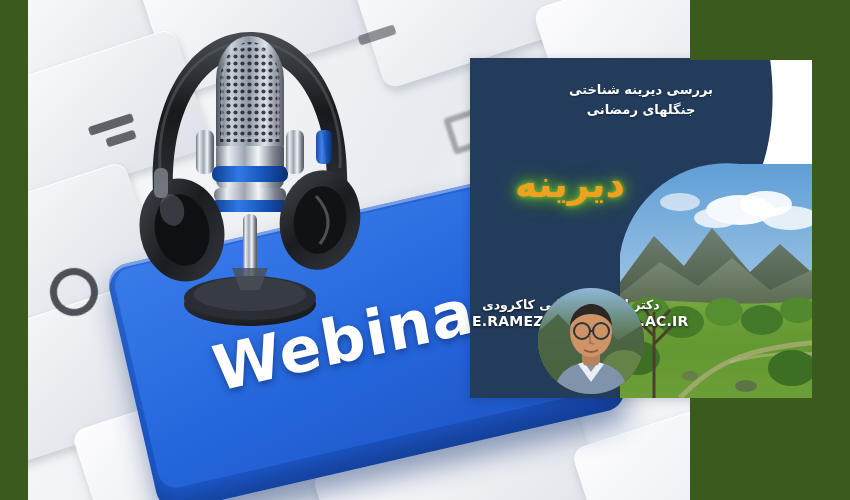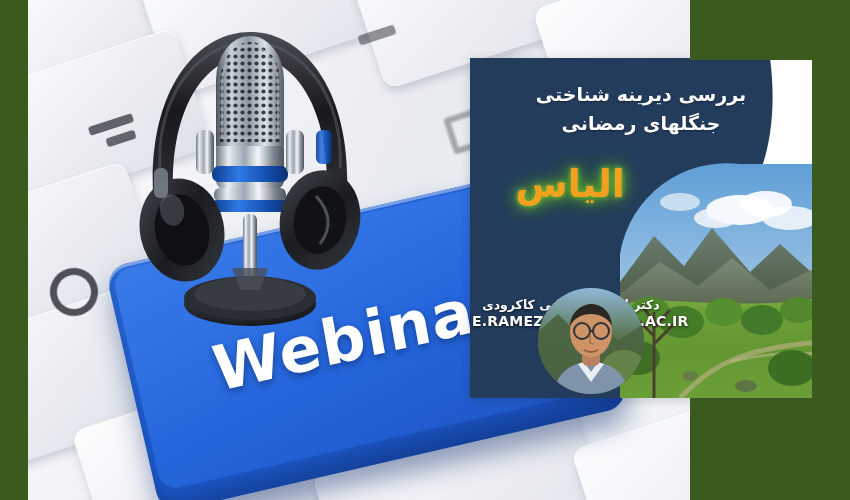--- a/index.html
+++ b/index.html
@@ -49,21 +49,21 @@
     background:#ffffff;overflow:hidden;z-index:5;box-shadow:0 2px 10px rgba(0,0,0,.18);}
   .poster-orange{position:absolute;right:44px;top:-14px;width:52px;height:52px;border-radius:50%;
     background:#f5a623;z-index:1;}
   .poster-navy{position:absolute;left:0;top:0;width:342px;height:340px;z-index:2;}
   .poster-photo{position:absolute;left:150px;top:104px;width:200px;height:236px;z-index:3;overflow:hidden;}
   .photo-clip{position:absolute;inset:0;
     -webkit-clip-path:path("M 0 92 A 108 108 0 0 1 120 2 L 200 2 L 200 236 L 0 236 Z");
     clip-path:path("M 0 92 A 108 108 0 0 1 120 2 L 200 2 L 200 236 L 0 236 Z");}
 
   .ptitle{position:absolute;left:0;right:0;top:22px;z-index:6;text-align:center;
-    direction:rtl;color:#ffffff;font-weight:700;font-size:19px;line-height:1.5;
+    direction:rtl;color:#ffffff;font-weight:700;font-size:13px;line-height:1.5;
     text-shadow:0 1px 2px rgba(0,0,0,.35);padding:0 16px;box-sizing:border-box;}
   .ptitle span{display:block;}
   .pwebinar{position:absolute;left:0;top:104px;width:200px;z-index:6;text-align:center;
     direction:rtl;font-size:38px;font-weight:700;color:#f2a01d;
     text-shadow:0 0 14px #6fbf2a,0 0 22px #4f9e18,0 0 5px #8fd94a;}
   .ppresenter{position:absolute;left:6px;top:238px;width:190px;z-index:7;text-align:center;
     direction:rtl;color:#ffffff;font-weight:700;font-size:12.5px;line-height:1.45;
     text-shadow:0 1px 3px rgba(0,0,0,.7);}
   .pemail{position:absolute;left:2px;top:255px;width:198px;z-index:7;text-align:center;
     direction:ltr;color:#ffffff;font-weight:700;font-size:14px;letter-spacing:.2px;
@@ -243,21 +243,21 @@
         <ellipse cx="126" cy="224" rx="11" ry="6" fill="#5c6a4a" opacity=".8"></ellipse>
         <ellipse cx="70" cy="214" rx="8" ry="5" fill="#67744f" opacity=".7"></ellipse>
       </svg>
     </div>
 
     <div class="ptitle">
       <span>بررسی دیرینه شناختی</span>
       <span>جنگلهای رمضانی</span>
     </div>
 
-    <div class="pwebinar">الیاس</div>
+    <div class="pwebinar">دیرینه</div>
 
     <div class="ppresenter">دکتر الیاس رمضانی کاکرودی</div>
     <div class="pemail">E.RAMEZANI@URMIA.AC.IR</div>
 
     <div class="portrait">
       <svg width="106" height="106" viewBox="0 0 106 106">
         <defs>
           <linearGradient id="pbg" x1="0" y1="0" x2="0" y2="1">
             <stop offset="0%" stop-color="#8fb8d8"></stop>
               <stop offset="42%" stop-color="#5c7a5a"></stop>

